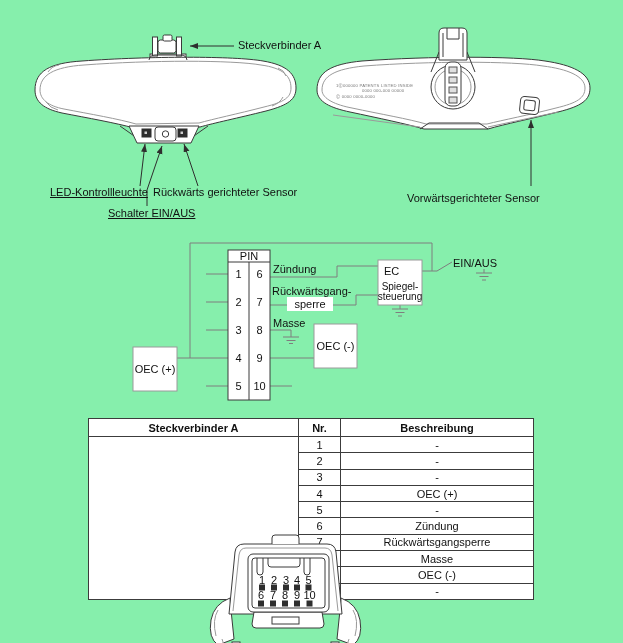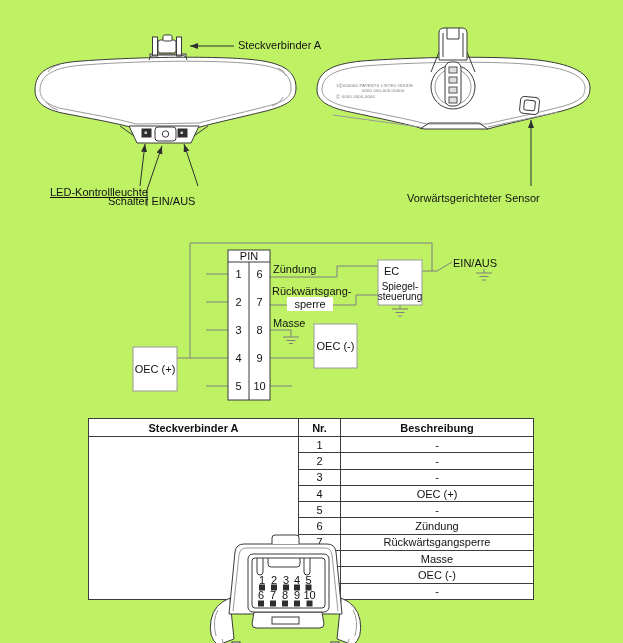--- a/index.html
+++ b/index.html
@@ -1,16 +1,16 @@
 <!DOCTYPE html>
 <html><head>
 <meta charset="utf-8">
 <style>
   html,body{margin:0;padding:0;background:#fff;}
-  .stage{position:relative;width:623px;height:643px;background:#bef264;overflow:hidden;
+  .stage{position:relative;width:623px;height:643px;background:#86efac;overflow:hidden;
          font-family:"Liberation Sans",sans-serif;color:#111;}
   .stage svg{position:absolute;}
   svg text{font-family:"Liberation Sans",sans-serif;fill:#111;font-size:11px;}
   
   .o{fill:none;stroke:#3a3a3a;stroke-width:1;}
   .of{fill:#fff;stroke:#3a3a3a;stroke-width:1;}
   .i{fill:none;stroke:#9a9a9a;stroke-width:1;}
   .dark{fill:#2e2e2e;stroke:#2e2e2e;}
   .w{fill:none;stroke:#7e7e7e;stroke-width:1;}
   .pinbox{fill:#fff;stroke:#3a3a3a;stroke-width:1;}
@@ -108,21 +108,22 @@
       <path d="M234,46 L190,46" marker-end="url(#ah)"></path>
       <path d="M140,186 L145,144" marker-end="url(#ah)"></path>
       <path d="M147,206 L147,190 L162,146" marker-end="url(#ah)"></path>
       <path d="M198,186 L184,144" marker-end="url(#ah)"></path>
       <path d="M531,186 L531,120" marker-end="url(#ah)"></path>
     </g>
   </svg>
 
   <div class="lab" style="left:238px;top:39px;">Steckverbinder A</div>
   <div class="lab" style="left:50px;top:186px;text-decoration:underline;">LED-Kontrollleuchte</div>
-  <div class="lab" style="left:108px;top:195px;">Schalter EIN/AUS</div>
+  <div class="lab" style="left:153px;top:186px;">Rückwärts gerichteter Sensor</div>
+  <div class="lab" style="left:108px;top:207px;text-decoration:underline;">Schalter EIN/AUS</div>
   <div class="lab" style="left:407px;top:192px;">Vorwärtsgerichteter Sensor</div>
 
   <div class="backtxt">
     <div>1Ⓔ000000   PATENTS LISTED INSIDE</div>
     <div style="padding-left:26px;">0000 000-000 00000</div>
     <div>Ⓒ 0000      0000-0000</div>
   </div>
 
   <svg width="623" height="180" viewBox="0 0 623 180" style="left:0;top:238px;">
 

